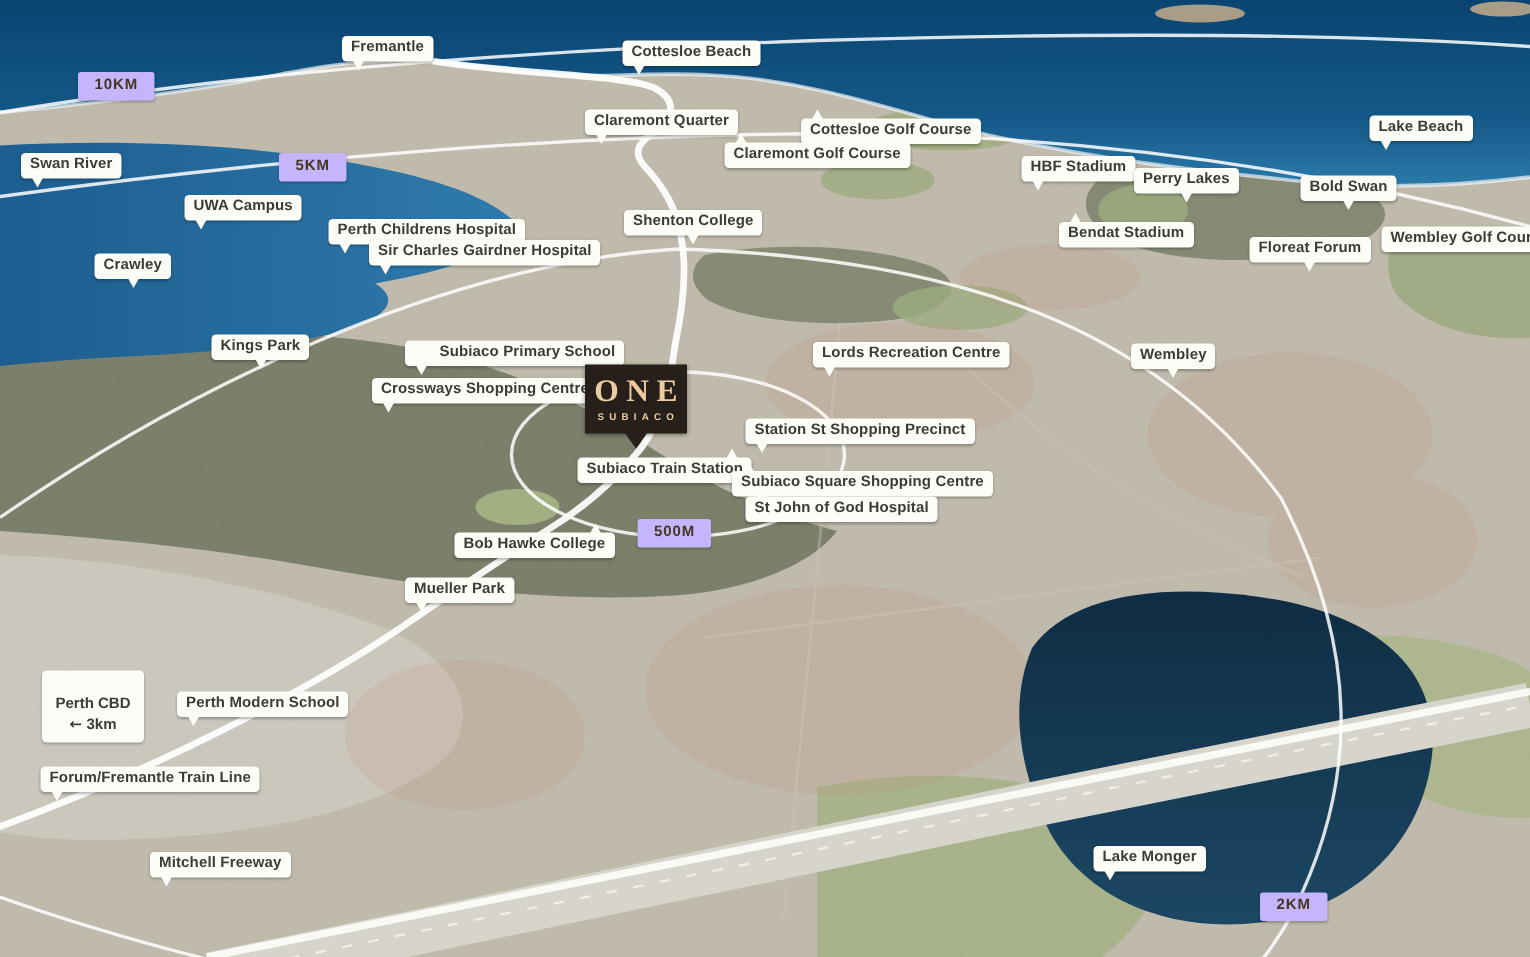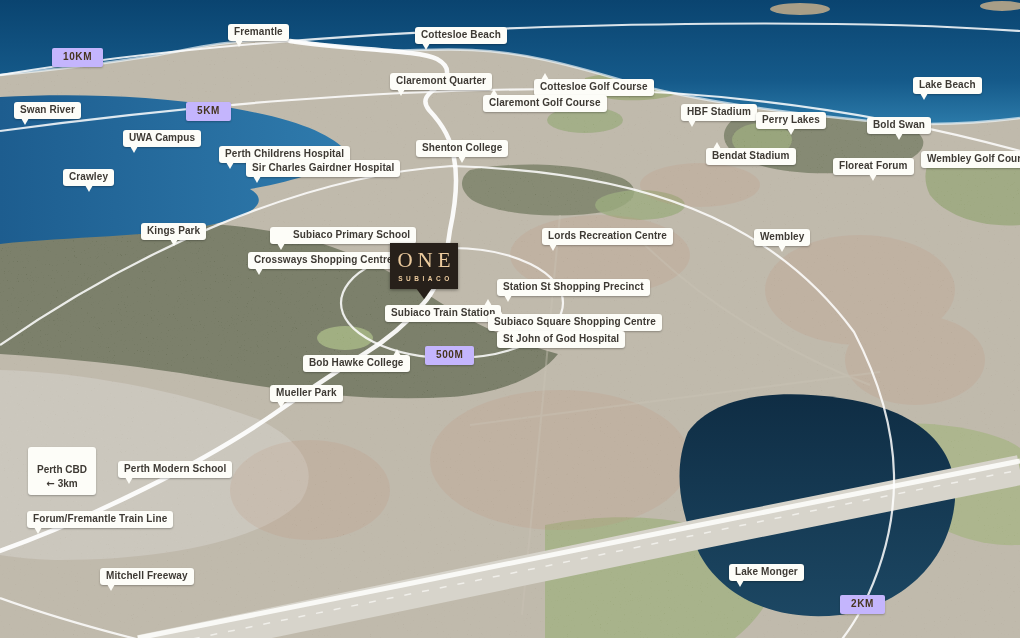--- a/index.html
+++ b/index.html
@@ -27,21 +27,21 @@
          box-shadow:0 1px 2px rgba(0,0,0,.25);z-index:6;}
 
   
   .brand{position:absolute;left:390px;top:243px;width:68px;background:#27201a;
          color:#eccb9e;text-align:center;padding:7px 0 7px;z-index:7;
          box-shadow:0 1px 3px rgba(0,0,0,.4);}
   .brand::after{content:"";position:absolute;left:50%;transform:translateX(-50%);
          top:100%;margin-top:-1px;width:0;height:0;
          border-left:8px solid transparent;border-right:8px solid transparent;
          border-top:11px solid #27201a;}
-  .brand .one{font-family:"Liberation Serif",serif;font-weight:400;font-size:21px;
+  .brand .one{font-family:"Liberation Serif",serif;font-weight:700;font-size:21px;
          line-height:1;letter-spacing:5px;padding-left:5px;text-align:center;}
   .brand .sub{font-size:6.5px;font-weight:700;letter-spacing:3.5px;margin-top:4px;padding-left:3px;}
 
   
   .cbd{position:absolute;left:28px;top:447px;background:#fdfdf8;color:#3e3a34;
        border-radius:3px;padding:16px 9px 5px;text-align:center;z-index:6;
        font-weight:700;font-size:10px;line-height:1.35;white-space:nowrap;
        box-shadow:0 1px 2px rgba(0,0,0,.28);}
   .cbd .arrow{font-family:"DejaVu Sans",sans-serif;letter-spacing:-1px;margin-right:4px;}
 </style>

